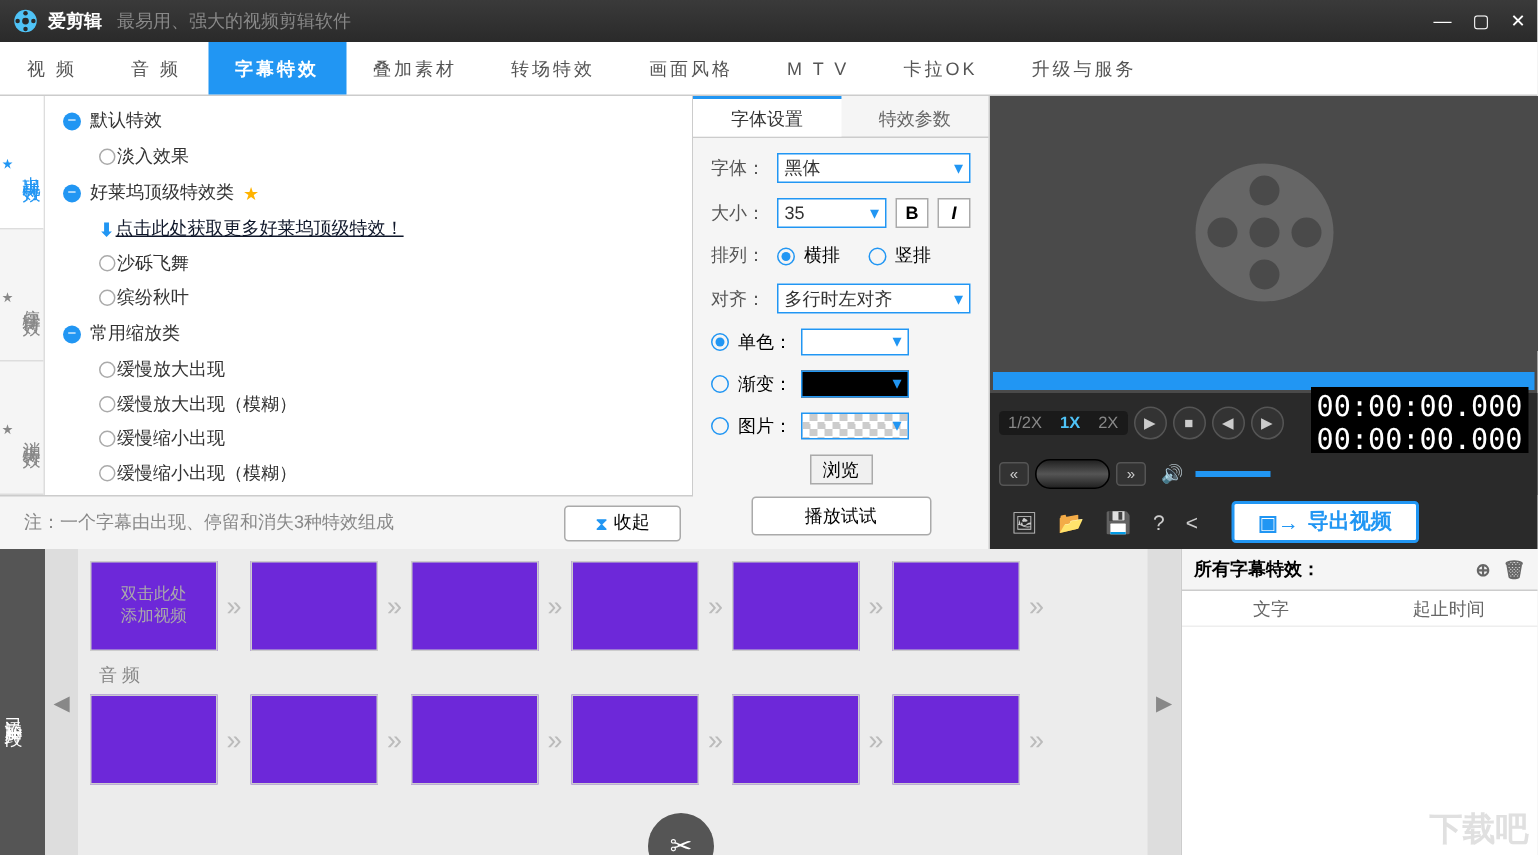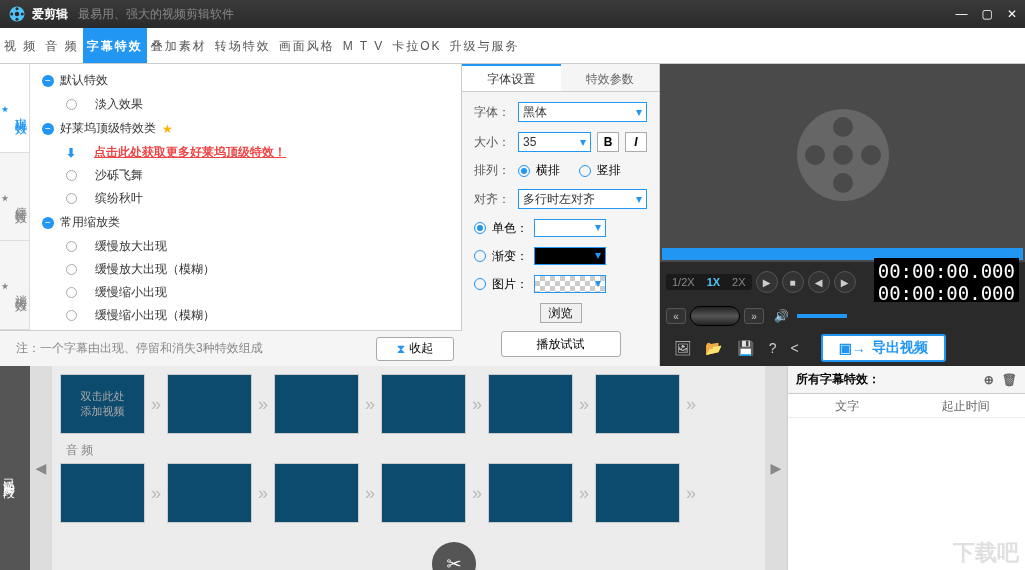--- a/index.html
+++ b/index.html
@@ -4,33 +4,33 @@
 <style>
 *{box-sizing:border-box;margin:0;padding:0;font-family:"Microsoft YaHei",Arial,sans-serif;font-size:12px;user-select:none}
 body{width:1025px;height:570px;background:#f0f0f0;overflow:hidden}
 .titlebar{height:28px;background:linear-gradient(#3a3a3a,#2a2a2a);display:flex;align-items:center;padding:0 8px;color:#ccc}
 .logo{width:18px;height:18px;margin-right:6px}
 .app-name{color:#fff;font-weight:bold;margin-right:10px}
 .tagline{color:#888}
 .win-controls{margin-left:auto;display:flex;gap:14px;color:#fff;font-size:16px}
 .win-controls span{cursor:pointer}
 .maintabs{height:36px;background:#fff;display:flex;border-bottom:1px solid #ccc}
-.maintab{padding:0 4px;line-height:36px;color:#555;cursor:pointer;letter-spacing:2px}
+.maintab{padding:0 18px;line-height:36px;color:#555;cursor:pointer;letter-spacing:2px}
 .maintab.active{background:#2196f3;color:#fff;font-weight:bold}
 .workarea{display:flex;height:266px}
 .sidetabs{width:30px;background:#f5f5f5;border-right:1px solid #ddd;display:flex;flex-direction:column}
 .sidetab{flex:1;display:flex;flex-direction:column;align-items:center;justify-content:flex-start;padding-top:8px;gap:2px;color:#888;cursor:pointer;border-bottom:1px solid #ddd;writing-mode:vertical-lr;letter-spacing:2px}
 .sidetab.active{color:#2196f3;background:#fff}
 .sidetab svg{width:14px;height:14px;margin-bottom:4px}
 .efflist{width:432px;background:#fff;border-right:1px solid #ccc;overflow-y:auto;padding:4px 0}
 .effgroup{padding:4px 12px;color:#333;display:flex;align-items:center;gap:6px;cursor:pointer}
 .effgroup .toggle{width:12px;height:12px;background:#2196f3;border-radius:50%;color:#fff;font-size:10px;display:flex;align-items:center;justify-content:center}
-.effitem{padding:3px 0 3px 36px;color:#333;display:flex;align-items:center;gap:18px;cursor:pointer}
+.effitem{padding:3px 0 3px 36px;color:#333;display:flex;align-items:center;gap:1px;cursor:pointer}
 .effitem .radio{width:11px;height:11px;border:1px solid #aaa;border-radius:50%}
-.efflink{color:#ef4444;text-decoration:underline;font-weight:bold}
+.efflink{color:#0f172a;text-decoration:underline;font-weight:normal}
 .fontpanel{width:198px;background:#f5f5f5;border-right:1px solid #ccc;display:flex;flex-direction:column}
 .fonttabs{display:flex;height:28px;border-bottom:1px solid #ccc}
 .fonttab{flex:1;text-align:center;line-height:26px;cursor:pointer;border-top:2px solid transparent;color:#666}
 .fonttab.active{background:#fff;border-top:2px solid #2196f3;font-weight:normal;color:#333}
 .fontbody{padding:10px 12px;display:flex;flex-direction:column;gap:10px}
 .frow{display:flex;align-items:center;gap:6px}
 .frow label{width:38px;color:#555}
 .sel{flex:1;height:20px;background:#fff;border:1px solid #2196f3;position:relative;padding:0 4px;line-height:18px;color:#333}
 .sel::after{content:"▾";position:absolute;right:4px;color:#2196f3}
 .sz{width:56px}
@@ -63,21 +63,21 @@
 .toolsrow span{cursor:pointer;font-size:14px}
 .export{margin-left:8px;height:28px;padding:0 16px;background:#fff;border:2px solid #2196f3;color:#2196f3;font-weight:bold;border-radius:3px;display:flex;align-items:center;gap:6px;cursor:pointer;font-size:14px}
 .midrow{display:flex;height:36px}
 .midrow .left{width:462px}
 .midrow .mid{width:198px;background:#f5f5f5;border-right:1px solid #ccc;display:flex;align-items:center;justify-content:center}
 .midrow .right{flex:1;display:flex}
 .bottom{display:flex;height:204px;background:#ececec;position:relative}
 .addtab{width:30px;background:#555;color:#fff;display:flex;flex-direction:column;align-items:center;justify-content:flex-start;padding-top:12px;letter-spacing:2px;writing-mode:vertical-lr}
 .timeline{flex:1;padding:8px;overflow:hidden;position:relative}
 .track{display:flex;align-items:center;gap:6px;margin-bottom:8px}
-.clip{width:85px;height:60px;background:#0c4a6e;border:1px solid #ccc;display:flex;align-items:center;justify-content:center;color:#aaa;text-align:center;font-size:11px;line-height:1.4}
+.clip{width:85px;height:60px;background:#6d28d9;border:1px solid #ccc;display:flex;align-items:center;justify-content:center;color:#aaa;text-align:center;font-size:11px;line-height:1.4}
 .arrow{color:#bbb;font-size:18px}
 .tracklabel{color:#888;margin:4px 0 4px 6px}
 .tlnav{width:22px;background:#ddd;display:flex;align-items:center;justify-content:center;color:#888;cursor:pointer;font-size:14px}
 .appliedpanel{width:238px;border-left:1px solid #ccc;background:#fff;display:flex;flex-direction:column}
 .ap-head{height:28px;background:#f5f5f5;border-bottom:1px solid #ccc;display:flex;align-items:center;padding:0 8px;font-weight:bold}
 .ap-head .icons{margin-left:auto;display:flex;gap:8px;color:#666}
 .ap-cols{display:flex;height:24px;border-bottom:1px solid #eee}
 .ap-cols span{flex:1;text-align:center;line-height:24px;color:#666}
 .scissors{position:absolute;bottom:-16px;left:380px;width:44px;height:44px;background:#555;border-radius:50%;display:flex;align-items:center;justify-content:center;color:#fff;font-size:18px}
 .watermark{position:absolute;right:6px;bottom:2px;color:#ccc;font-size:22px;font-weight:bold;opacity:.6}

